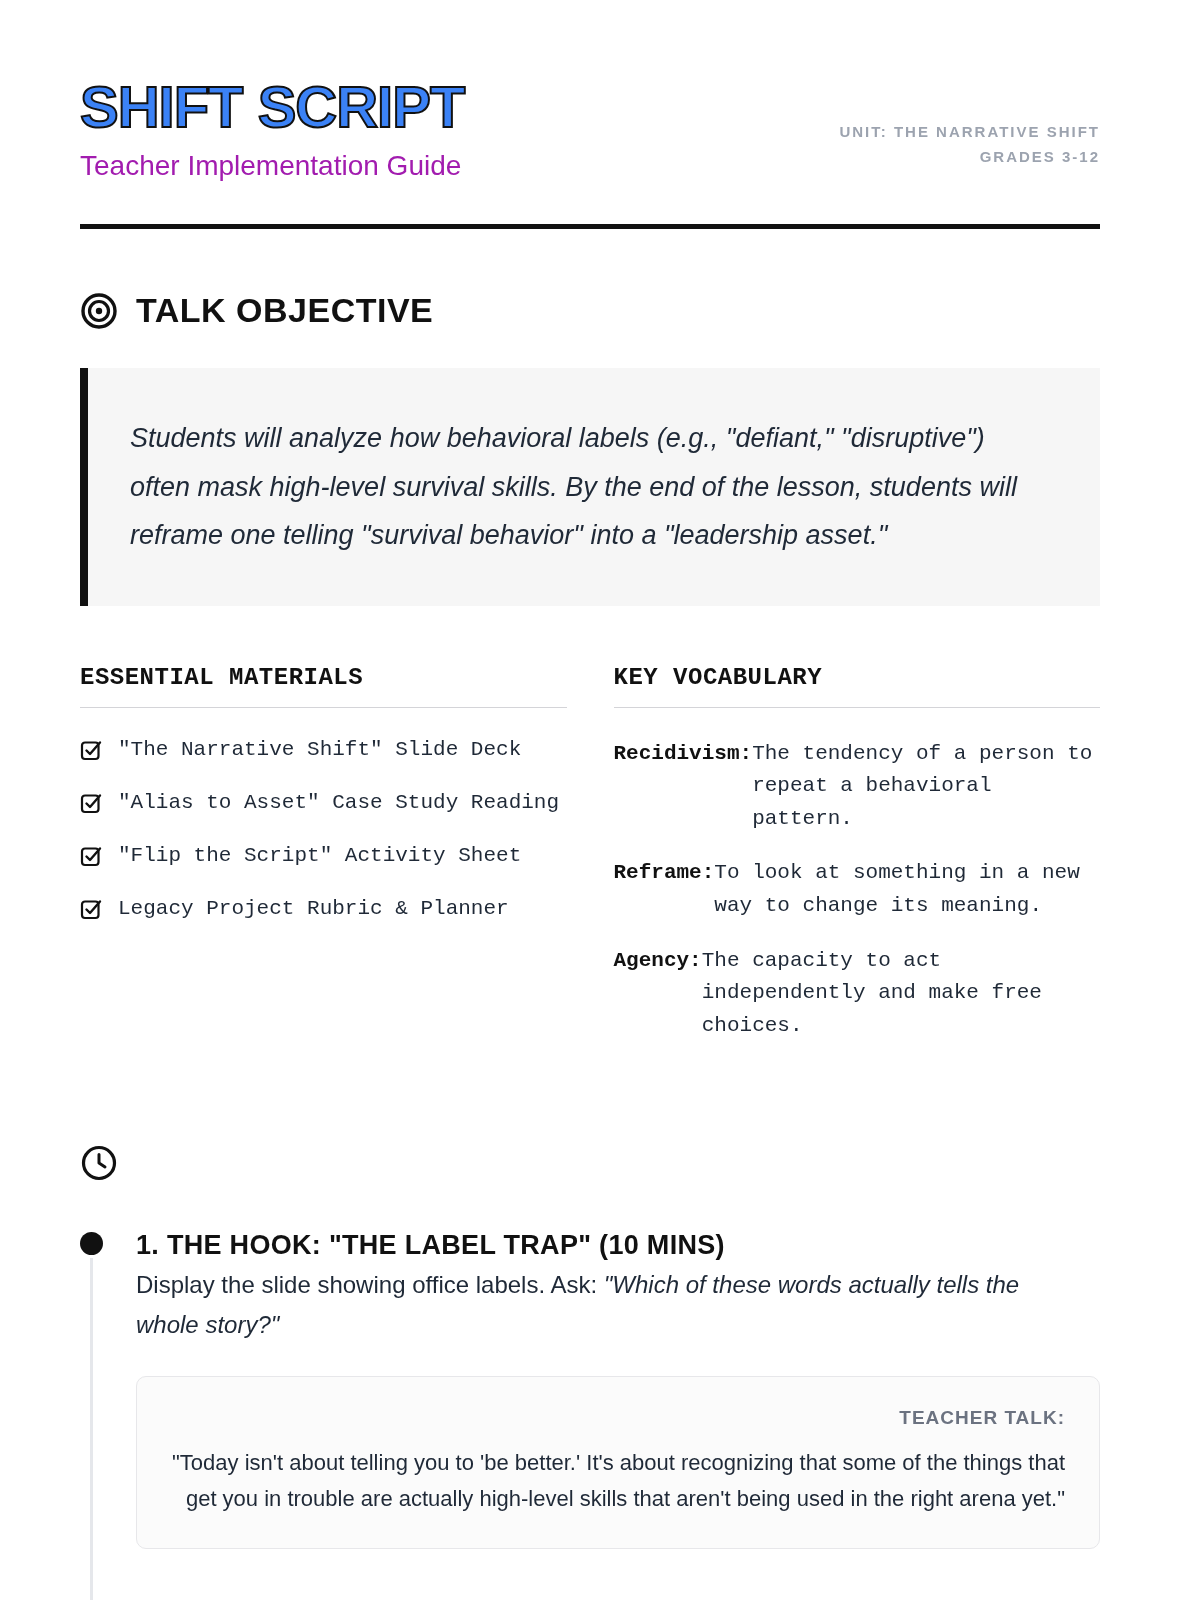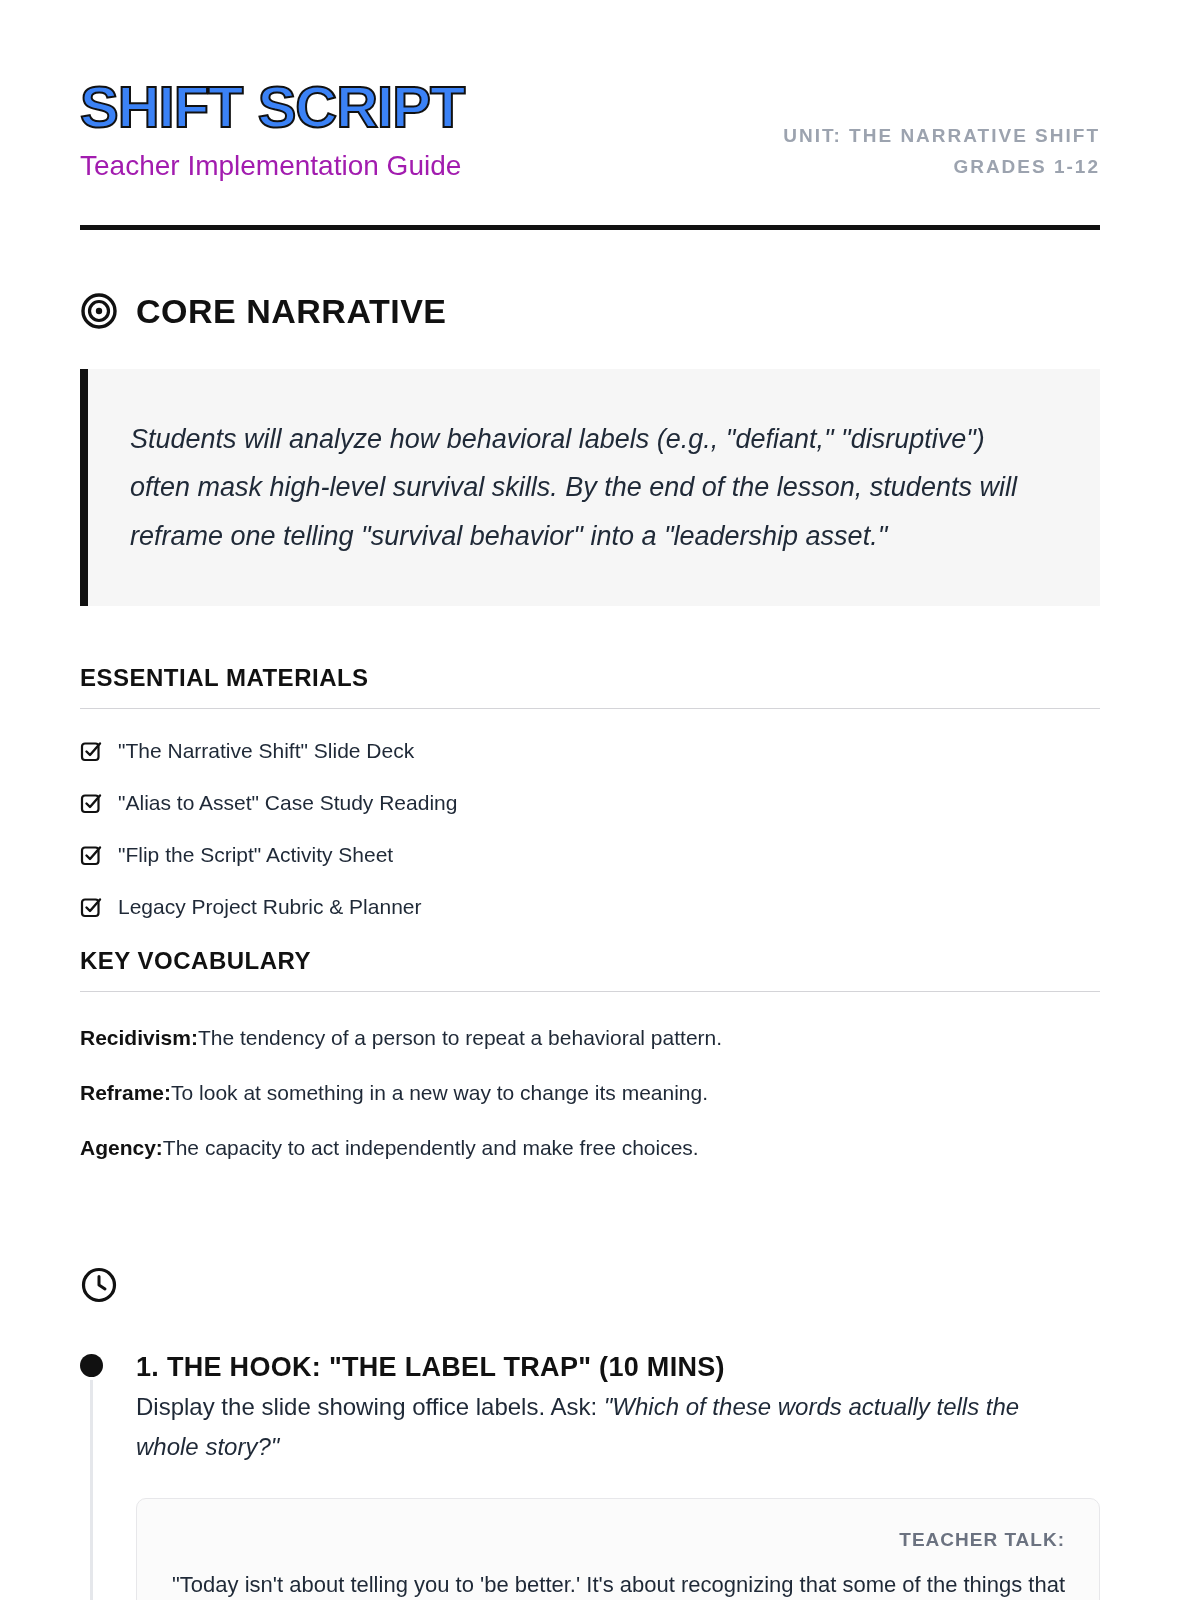--- a/index.html
+++ b/index.html
@@ -34,21 +34,21 @@
   }
   .doc-subtitle {
     margin-top: 14px;
     font-size: 28px;
     color: #a21caf;
     font-weight: 400;
   }
   .doc-meta {
     text-align: right;
     margin-top: 42px;
-    font-size: 19px;
+    font-size: 15px;
     font-weight: 700;
     color: #9ca3af;
     letter-spacing: 2px;
     line-height: 1.65;
   }
   .rule {
     margin-top: 42px;
     height: 5px;
     background: #111111;
     border: none;
@@ -76,22 +76,23 @@
     font-style: italic;
     font-size: 27px;
     line-height: 1.8;
     color: #1f2937;
   }
 
   
   .columns {
     margin-top: 58px;
     display: grid;
-    grid-template-columns: 1fr;
+    grid-template-columns: 1fr 1fr;
     column-gap: 47px;
+    font-family: Liberation Mono, monospace;
   }
   .col-heading {
     font-size: 24px;
     font-weight: 800;
     color: #111111;
     letter-spacing: 0.5px;
     padding-bottom: 16px;
     border-bottom: 1px solid #d4d4d8;
     margin-bottom: 30px;
   }
@@ -182,36 +183,36 @@
 
 <div class="page">
 
   <header class="doc-header">
     <div>
       <h1 class="doc-title">SHIFT SCRIPT</h1>
       <div class="doc-subtitle">Teacher Implementation Guide</div>
     </div>
     <div class="doc-meta">
       <div>UNIT: THE NARRATIVE SHIFT</div>
-      <div>GRADES 1-12</div>
+      <div>GRADES 3-12</div>
     </div>
   </header>
 
   <hr class="rule">
 
   <section class="objective">
     <h2 class="section-heading">
       <span class="h-icon">
         <svg width="38" height="38" viewBox="0 0 38 38">
           <circle cx="19" cy="19" r="16" fill="none" stroke="#111111" stroke-width="3.4"></circle>
           <circle cx="19" cy="19" r="9.5" fill="none" stroke="#111111" stroke-width="3.2"></circle>
           <circle cx="19" cy="19" r="3.2" fill="#111111"></circle>
         </svg>
       </span>
-      <span>CORE NARRATIVE</span>
+      <span>TALK OBJECTIVE</span>
     </h2>
     <blockquote class="objective-quote">Students will analyze how behavioral labels (e.g., "defiant," "disruptive") often mask high-level survival skills. By the end of the lesson, students will reframe one telling "survival behavior" into a "leadership asset."</blockquote>
   </section>
 
   <div class="columns">
 
     <div>
       <h3 class="col-heading">ESSENTIAL MATERIALS</h3>
       <ul class="materials-list">
         <li>

